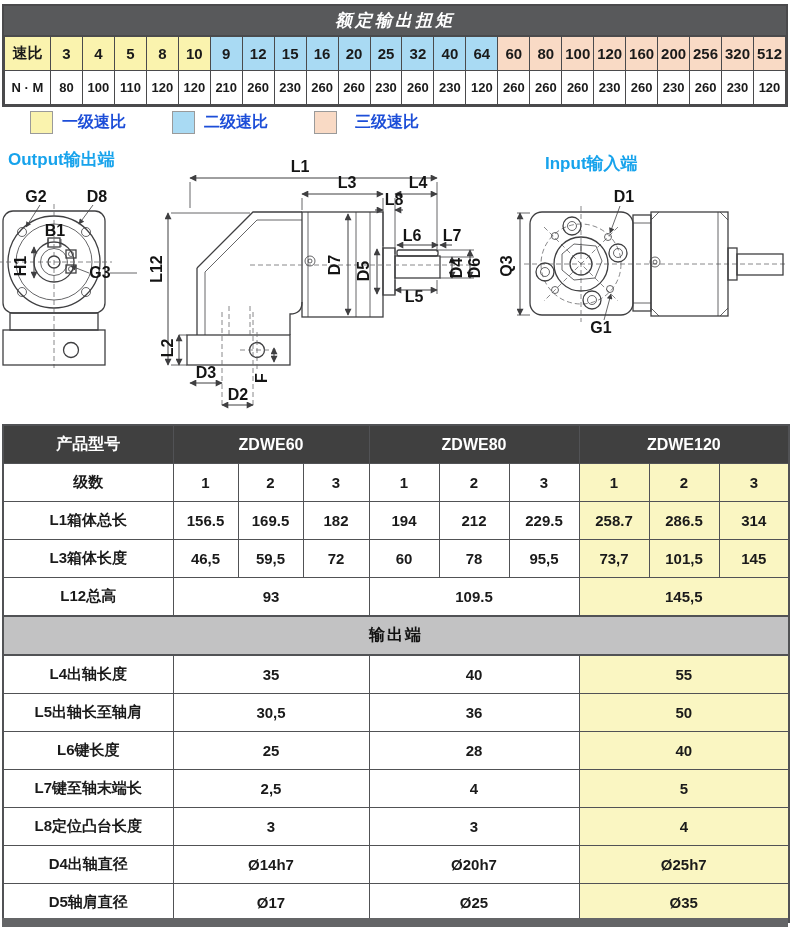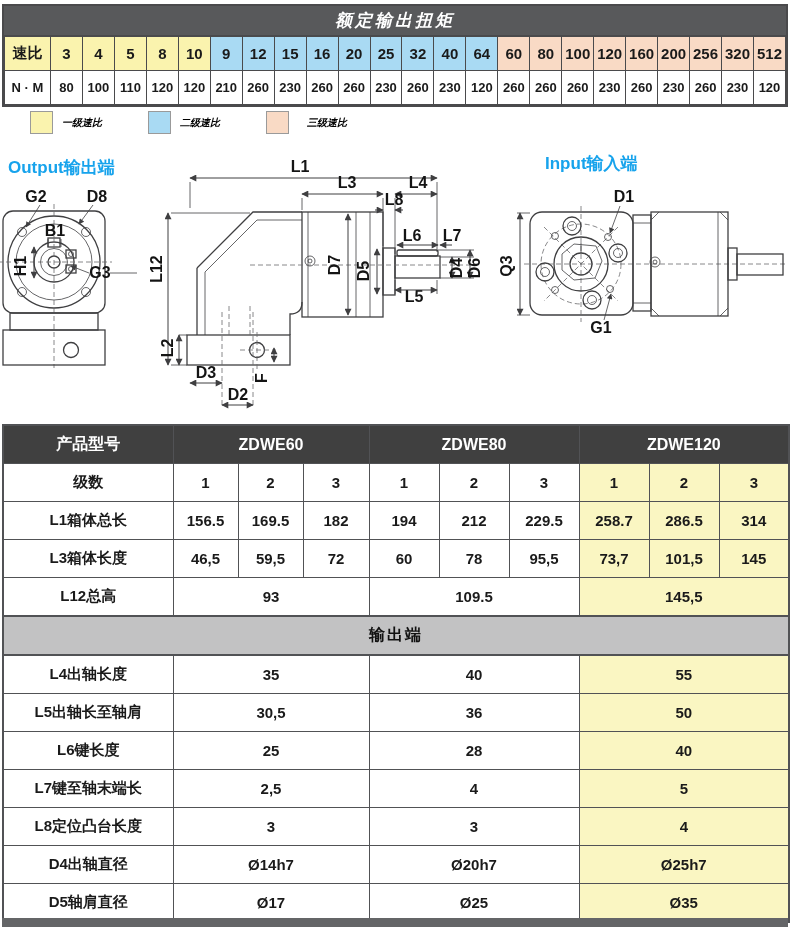--- a/index.html
+++ b/index.html
@@ -15,25 +15,25 @@
   table.torque{width:100%;}
   table.torque td{border:1px solid #4a4a4c;text-align:center;font-weight:bold;
     height:33px;font-size:15px;padding:0;overflow:hidden;}
   table.torque tr.torque-row td{font-size:13px;background:#fff;}
   table.torque td.rlabel{font-size:15px;}
   
   .legend{position:absolute;top:111px;left:30px;display:flex;gap:46px;align-items:center;}
   .legend-item{display:flex;align-items:center;gap:9px;}
   .legend-item:last-child .legend-label{margin-left:9px;}
   .swatch{width:21px;height:21px;border:1px solid #9a9a9a;display:inline-block;}
-  .legend-label{font-weight:bold;font-size:10px;color:#000000;font-style:italic;}
+  .legend-label{font-weight:bold;font-size:16px;color:#1d4ed8;}
   
   .drawings{position:absolute;top:144px;left:0;width:790px;height:280px;}
   .dwg-title{position:absolute;font-weight:bold;font-size:17px;color:#17a3ec;}
-  #out-title{left:8px;top:12px;}
+  #out-title{left:8px;top:4px;}
   #in-title{left:545px;top:8px;}
   svg .ol{fill:none;stroke:#3f3f41;stroke-width:1.3;}
   svg .thin{fill:none;stroke:#3f3f41;stroke-width:0.8;}
   svg .dim{fill:none;stroke:#3f3f41;stroke-width:1;}
   svg .dash{fill:none;stroke:#6a6a6c;stroke-width:0.8;stroke-dasharray:5 3;}
   svg text.dlab{font-weight:bold;font-size:16px;fill:#141414;text-anchor:middle;}
   
   .spec-pos{position:absolute;top:424px;left:2px;}
   table.spec{width:786px;border:2px solid #515255;}
   table.spec td{border:1px solid #515255;text-align:center;font-weight:bold;

